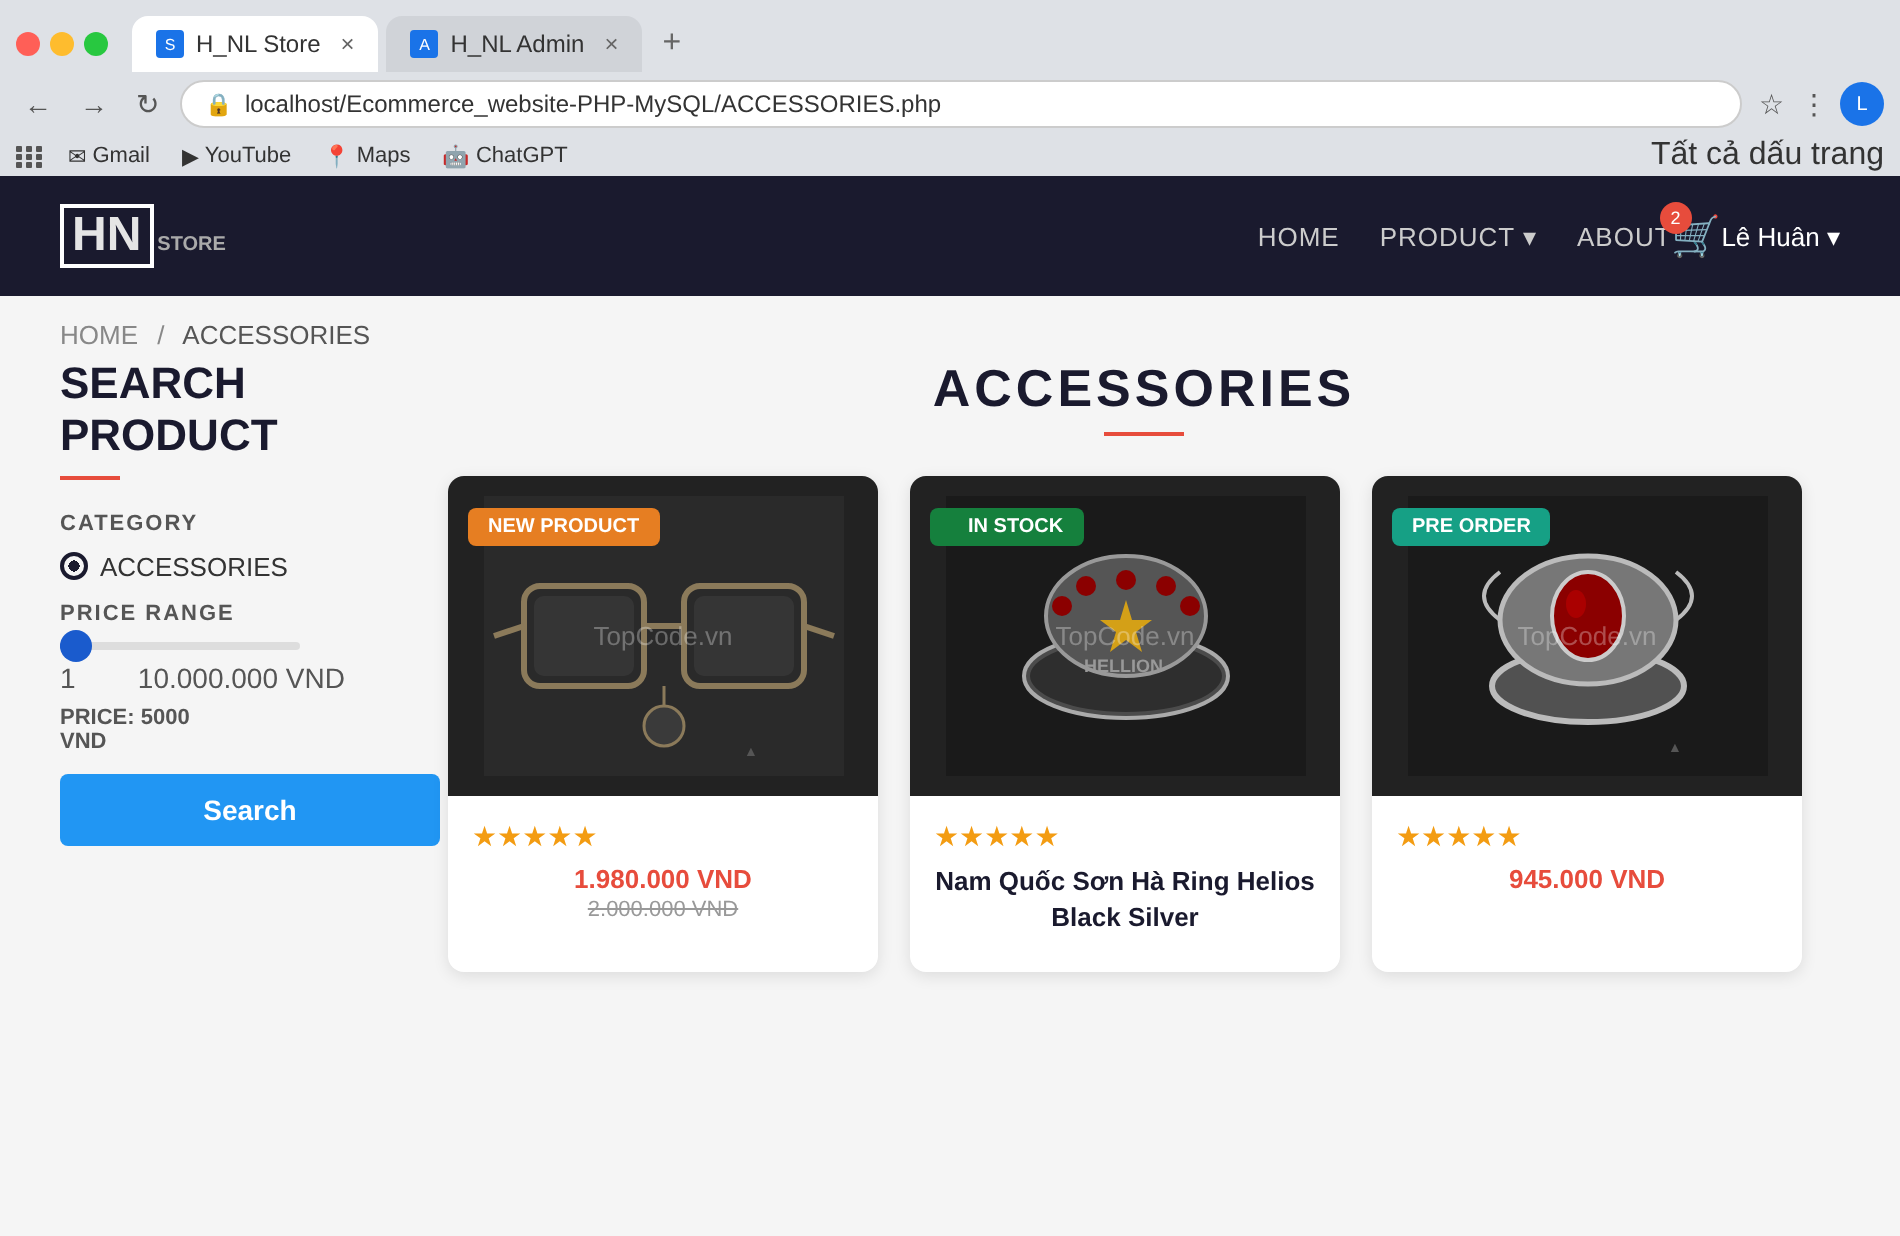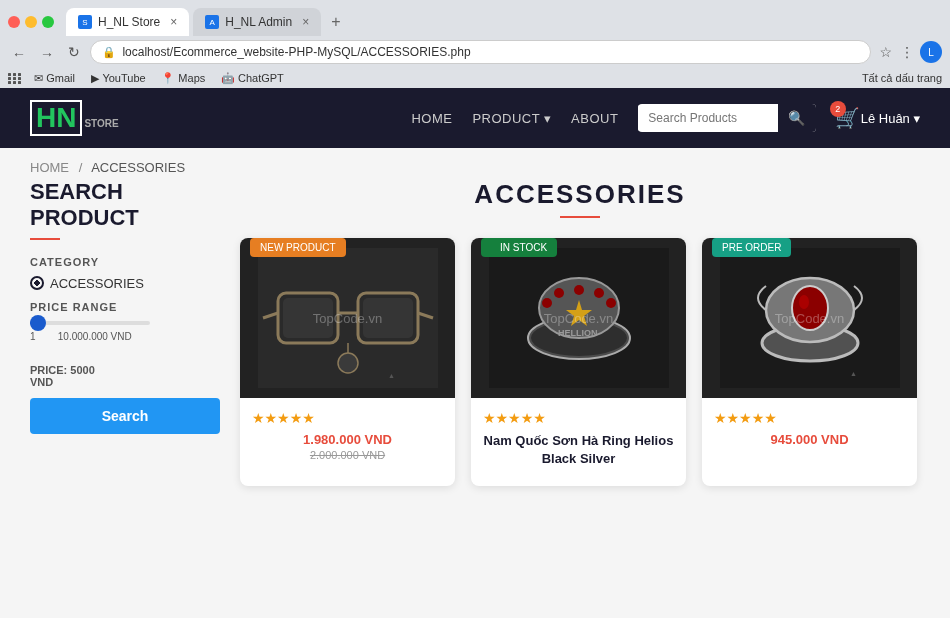--- a/index.html
+++ b/index.html
@@ -29,78 +29,78 @@
     .browser-actions { display: flex; align-items: center; gap: 4px; }
     .browser-action-btn { background: none; border: none; font-size: 14px; cursor: pointer; color: #555; padding: 2px; }
     .profile-btn { width: 22px; height: 22px; border-radius: 50%; background: #1a73e8; color: white; font-size: 10px; display: flex; align-items: center; justify-content: center; cursor: pointer; }
 
     .bookmarks-bar { display: flex; align-items: center; padding: 2px 8px; gap: 8px; height: 20px; font-size: 11px; color: #333; }
     .bookmark-item { display: flex; align-items: center; gap: 3px; cursor: pointer; padding: 2px 4px; border-radius: 3px; }
     .bm-icon { font-size: 11px; }
     .apps-btn { display: flex; align-items: center; gap: 2px; }
     .apps-icon { display: grid; grid-template-columns: repeat(3,4px); gap: 1px; }
     .apps-dot { width: 3px; height: 3px; background: #555; border-radius: 0.5px; }
-    .bookmark-right { margin-left: auto; font-size: 11px; color: #333; }
+    .bookmark-right { margin-left: auto; font-size: 16px; color: #333; }
 
     
     .site-content { height: calc(618px - 88px); overflow: hidden; background: #f5f5f5; }
 
     
     .navbar { background: #1a1a2e; color: white; display: flex; align-items: center; padding: 0 30px; height: 60px; }
     .logo { color: white; font-weight: bold; font-size: 18px; margin-right: auto; display: flex; align-items: baseline; gap: 0; }
-    .logo-hn { font-size: 28px; font-weight: bold; color: #22c55e; border: 2px solid white; padding: 2px 4px; line-height: 1; }
+    .logo-hn { font-size: 24px; font-weight: bold; color: #e5e5e5; border: 2px solid white; padding: 2px 4px; line-height: 1; }
     .logo-store { font-size: 10px; color: #aaa; margin-left: 2px; }
     .nav-links { display: flex; align-items: center; gap: 20px; font-size: 13px; }
     .nav-link { color: #ccc; text-decoration: none; cursor: pointer; letter-spacing: 0.5px; }
     .nav-link-products { display: flex; align-items: center; gap: 3px; }
     .search-box { display: flex; align-items: center; background: white; border-radius: 4px; overflow: hidden; margin: 0 20px; }
     .search-input-nav { border: none; outline: none; padding: 6px 10px; font-size: 12px; color: #999; width: 140px; }
     .search-btn-nav { background: #1a1a2e; border: none; color: white; padding: 6px 10px; cursor: pointer; font-size: 14px; }
     .cart-area { display: flex; align-items: center; gap: 4px; position: relative; cursor: pointer; }
     .cart-icon { font-size: 20px; color: white; }
     .cart-badge { position: absolute; top: -5px; right: 15px; background: #e74c3c; color: white; border-radius: 50%; width: 16px; height: 16px; font-size: 9px; display: flex; align-items: center; justify-content: center; }
     .user-area { display: flex; align-items: center; gap: 4px; color: white; font-size: 13px; cursor: pointer; }
 
     
     .breadcrumb-area { padding: 12px 30px 4px; font-size: 13px; color: #888; }
     .breadcrumb-link { color: #888; text-decoration: none; cursor: pointer; }
     .breadcrumb-sep { margin: 0 6px; }
     .breadcrumb-current { color: #555; }
 
     
-    .main-layout { display: flex; padding: 0 30px; gap: 20px; }
+    .main-layout { display: flex; padding: 0 30px; gap: 4px; }
 
     
     .sidebar { width: 190px; flex-shrink: 0; }
     .sidebar-title { font-size: 22px; font-weight: bold; color: #1a1a2e; line-height: 1.2; margin-bottom: 6px; }
     .sidebar-underline { width: 30px; height: 2px; background: #e74c3c; margin-bottom: 16px; }
     .sidebar-section-label { font-size: 11px; font-weight: bold; color: #555; letter-spacing: 1px; margin-bottom: 8px; }
     .sidebar-radio-row { display: flex; align-items: center; gap: 6px; font-size: 13px; color: #333; margin-bottom: 10px; }
     .sidebar-radio { width: 14px; height: 14px; border: 2px solid #888; border-radius: 50%; cursor: pointer; flex-shrink: 0; }
     .sidebar-radio.checked { border-color: #1a1a2e; background: radial-gradient(circle, #1a1a2e 40%, transparent 40%); }
     .price-range-label { font-size: 11px; font-weight: bold; color: #555; letter-spacing: 1px; margin-bottom: 8px; }
     .price-slider-container { position: relative; margin-bottom: 6px; }
     .price-slider { width: 120px; height: 4px; background: #ddd; border-radius: 2px; position: relative; margin-bottom: 4px; }
     .price-slider-fill { width: 5px; height: 100%; background: #1a5bcd; border-radius: 2px; }
     .price-slider-thumb { position: absolute; top: -6px; left: 0; width: 16px; height: 16px; background: #1a5bcd; border-radius: 50%; cursor: pointer; }
-    .price-range-nums { font-size: 10px; color: #555; margin-bottom: 22px; }
+    .price-range-nums { font-size: 14px; color: #555; margin-bottom: 6px; }
     .price-display { font-size: 11px; font-weight: bold; color: #555; margin-bottom: 10px; }
     .search-sidebar-btn { width: 100%; background: #2196f3; color: white; border: none; border-radius: 4px; padding: 10px; font-size: 14px; cursor: pointer; font-weight: bold; }
 
     
     .content-area { flex: 1; }
     .page-title-area { text-align: center; margin-bottom: 20px; }
     .page-title { font-size: 26px; font-weight: bold; color: #1a1a2e; letter-spacing: 2px; margin-bottom: 6px; }
     .title-underline { width: 40px; height: 2px; background: #e74c3c; margin: 0 auto; }
 
     
     .product-grid { display: flex; gap: 16px; }
     .product-card { background: white; border-radius: 8px; overflow: hidden; width: 215px; box-shadow: 0 2px 8px rgba(0,0,0,0.1); }
     .product-img-area { position: relative; height: 160px; background: #222; display: flex; align-items: center; justify-content: center; }
-    .product-badge { position: absolute; top: 0; left: 10px; padding: 4px 10px; border-radius: 4px; font-size: 10px; font-weight: normal; color: white; }
+    .product-badge { position: absolute; top: 16px; left: 10px; padding: 4px 10px; border-radius: 4px; font-size: 10px; font-weight: bold; color: white; }
     .badge-new { background: #e67e22; }
     .badge-instock { background: #15803d; padding-left: 19px; }
     .badge-preorder { background: #27ae60; background: #16a085; }
 
     .product-info { padding: 12px; }
     .stars { color: #f39c12; font-size: 14px; margin-bottom: 6px; }
     .product-name { font-size: 13px; color: #1a1a2e; font-weight: bold; line-height: 1.4; margin-bottom: 6px; text-align: center; }
     .product-price { color: #e74c3c; font-size: 13px; font-weight: bold; text-align: center; }
     .product-price-old { color: #999; font-size: 11px; text-decoration: line-through; text-align: center; margin-top: 2px; }
 
@@ -187,24 +187,20 @@
   <nav class="navbar">
     <div class="logo">
       <span class="logo-hn">HN</span>
       <span class="logo-store">STORE</span>
     </div>
     <div class="nav-links">
       <a class="nav-link">HOME</a>
       <a class="nav-link nav-link-products">PRODUCT ▾</a>
       <a class="nav-link">ABOUT</a>
     </div>
-    <div class="search-box">
-      <input class="search-input-nav" type="text" placeholder="Search Products" style="">
-      <button class="search-btn-nav">🔍</button>
-    </div>
     <div class="cart-area">
       <span class="cart-icon">🛒</span>
       <span class="cart-badge">2</span>
     </div>
     <div class="user-area">
       <span>Lê Huân ▾</span>
     </div>
   </nav>
 
   <div class="breadcrumb-area">

